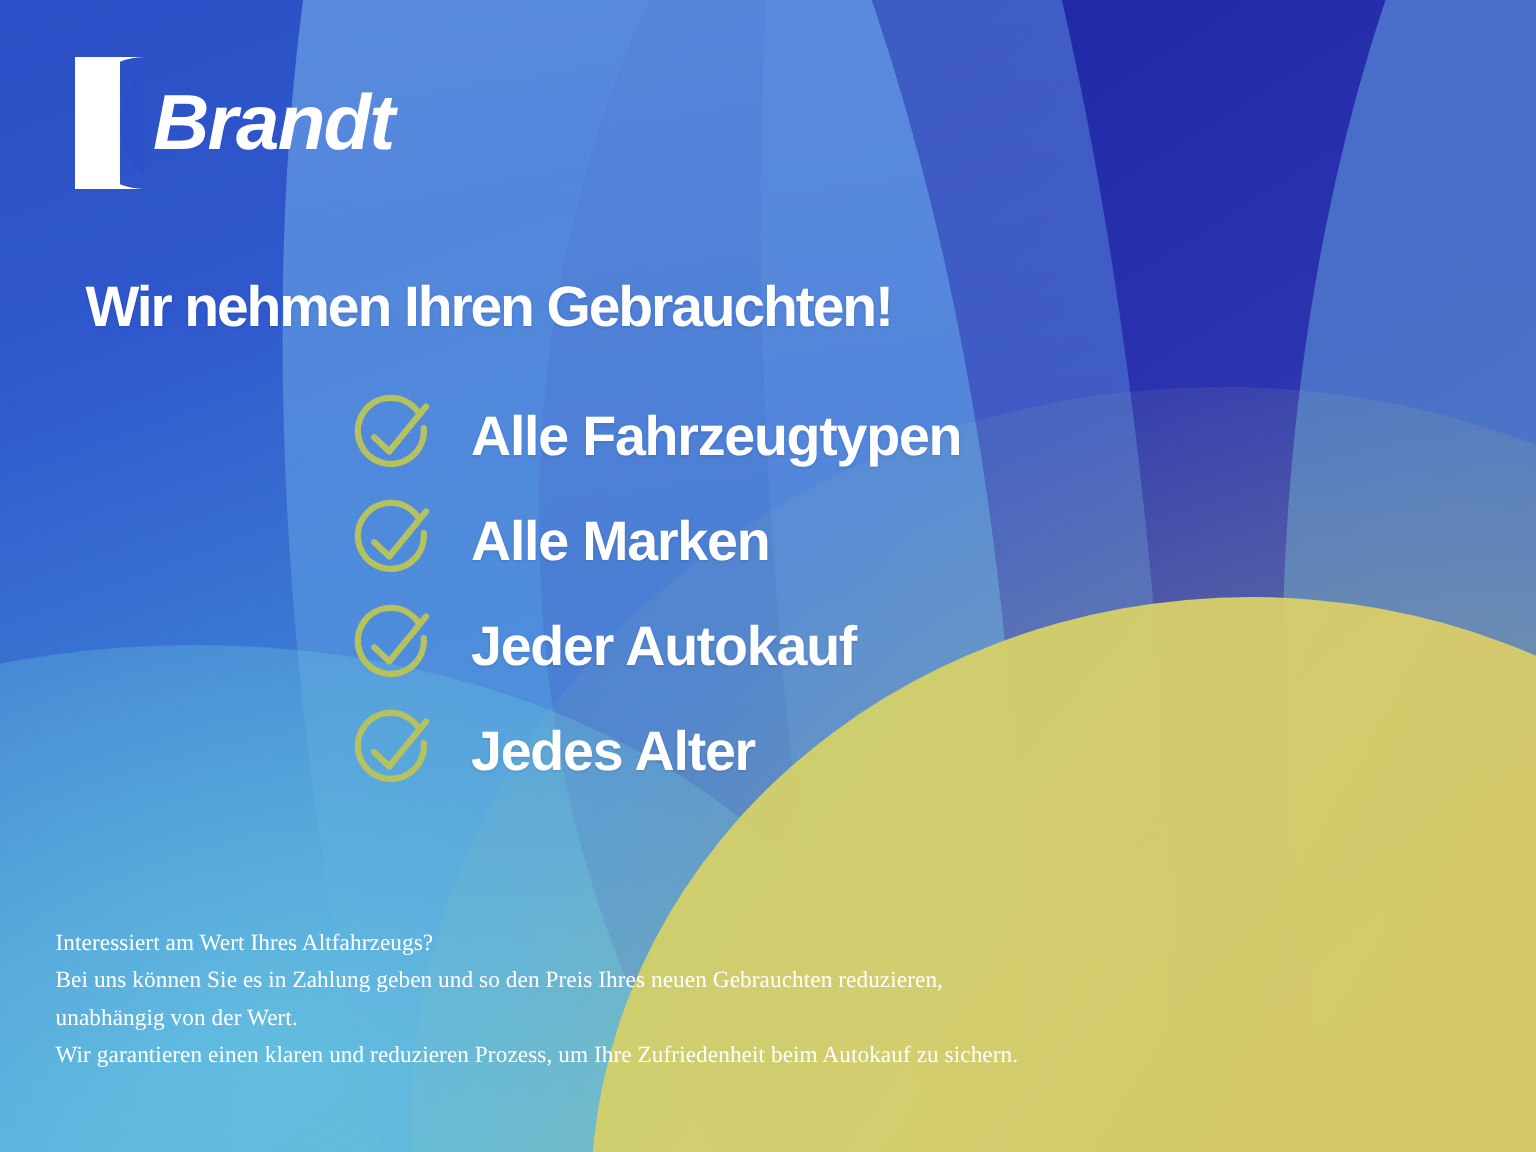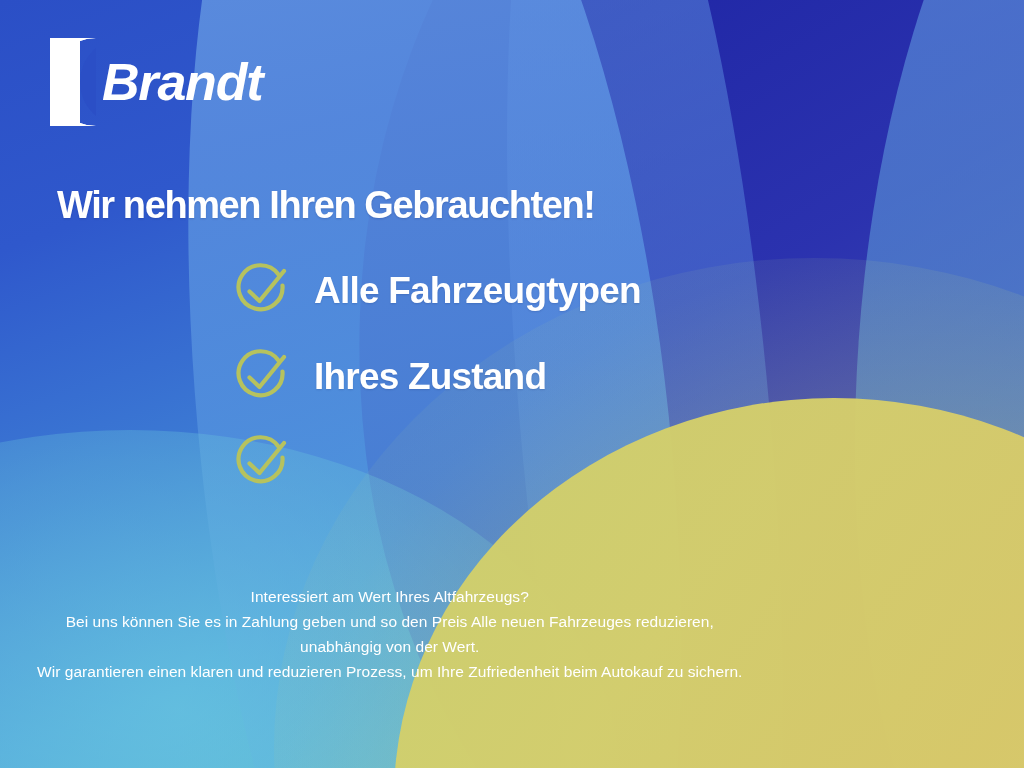--- a/index.html
+++ b/index.html
@@ -199,21 +199,21 @@
     text-shadow: 0 1px 2px rgba(10,20,80,.18);
   }
 
   
   .checklist {
     position: absolute;
     left: 232px;
     top: 258px;
     display: flex;
     flex-direction: column;
-    gap: 22px;
+    gap: 6px;
     margin: 0;
     padding: 0;
     list-style: none;
   }
   .check-item {
     display: flex;
     align-items: center;
     gap: 22px;
     height: 64px;
   }
@@ -231,29 +231,28 @@
     line-height: 1;
     white-space: nowrap;
     font-family: "Liberation Sans", sans-serif;
     text-shadow: 0 1px 2px rgba(10,20,80,.15);
   }
 
   
   .bodycopy {
     position: absolute;
     left: 37px;
-    top: 584px;
+    top: 616px;
     color: #ffffff;
     font-size: 15.5px;
     font-weight: 400;
     line-height: 25px;
     letter-spacing: .05px;
-    font-family: Liberation Sans, sans-serif;
+    font-family: Liberation Serif, serif;
     max-width: 900px;
-    text-align: center;
   }
   .bodycopy p {
     margin: 0;
     white-space: nowrap;
   }
 </style>
 </head>
 <body>
 
 <div class="banner">
@@ -284,39 +283,47 @@
     <ul class="checklist">
 
       <li class="check-item">
         <svg class="check-icon" viewBox="0 0 60 60" aria-hidden="true">
           <path d="M46.5 14.5 A22 22 0 1 0 50.5 25.5" fill="none" stroke="#b6c25e" stroke-width="4.2" stroke-linecap="round"></path>
           <path d="M17.5 31.5 L27.5 41 L52 11" fill="none" stroke="#b6c25e" stroke-width="4.2" stroke-linecap="round" stroke-linejoin="round"></path>
         </svg>
         <span class="check-label">Alle Fahrzeugtypen</span>
       </li>
 
-
       <li class="check-item">
         <svg class="check-icon" viewBox="0 0 60 60" aria-hidden="true">
           <path d="M46.5 14.5 A22 22 0 1 0 50.5 25.5" fill="none" stroke="#b6c25e" stroke-width="4.2" stroke-linecap="round"></path>
           <path d="M17.5 31.5 L27.5 41 L52 11" fill="none" stroke="#b6c25e" stroke-width="4.2" stroke-linecap="round" stroke-linejoin="round"></path>
         </svg>
-        <span class="check-label">Ihres Zustand</span>
+        <span class="check-label">Alle Marken</span>
       </li>
 
       <li class="check-item">
         <svg class="check-icon" viewBox="0 0 60 60" aria-hidden="true">
           <path d="M46.5 14.5 A22 22 0 1 0 50.5 25.5" fill="none" stroke="#b6c25e" stroke-width="4.2" stroke-linecap="round"></path>
           <path d="M17.5 31.5 L27.5 41 L52 11" fill="none" stroke="#b6c25e" stroke-width="4.2" stroke-linecap="round" stroke-linejoin="round"></path>
         </svg>
+        <span class="check-label">Jeder Autokauf</span>
+      </li>
+
+      <li class="check-item">
+        <svg class="check-icon" viewBox="0 0 60 60" aria-hidden="true">
+          <path d="M46.5 14.5 A22 22 0 1 0 50.5 25.5" fill="none" stroke="#b6c25e" stroke-width="4.2" stroke-linecap="round"></path>
+          <path d="M17.5 31.5 L27.5 41 L52 11" fill="none" stroke="#b6c25e" stroke-width="4.2" stroke-linecap="round" stroke-linejoin="round"></path>
+        </svg>
+        <span class="check-label">Jedes Alter</span>
       </li>
 
     </ul>
 
     <div class="bodycopy">
       <p>Interessiert am Wert Ihres Altfahrzeugs?</p>
-      <p>Bei uns können Sie es in Zahlung geben und so den Preis Alle neuen Fahrzeuges reduzieren,</p>
+      <p>Bei uns können Sie es in Zahlung geben und so den Preis Ihres neuen Gebrauchten reduzieren,</p>
       <p>unabhängig von der Wert.</p>
       <p>Wir garantieren einen klaren und reduzieren Prozess, um Ihre Zufriedenheit beim Autokauf zu sichern.</p>
     </div>
 
   </div>
 </div>
 
 </body></html>

